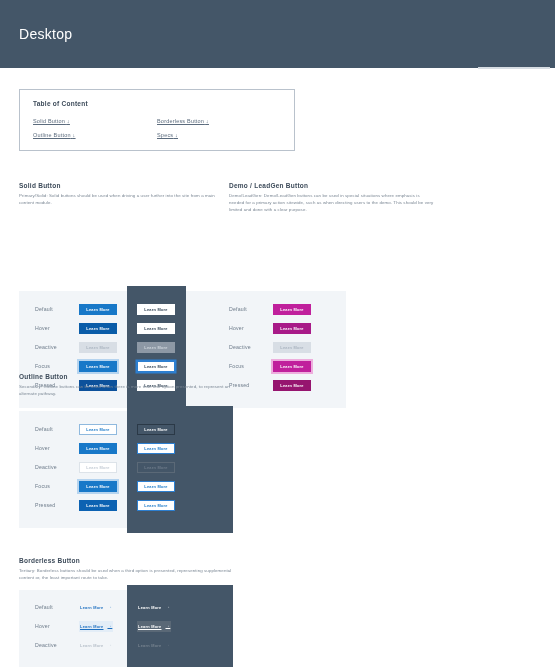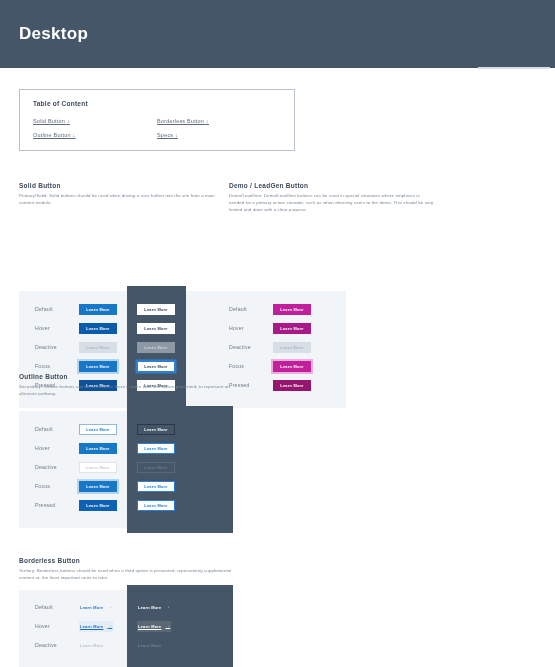--- a/index.html
+++ b/index.html
@@ -24,22 +24,22 @@
   .header {
     position: absolute;
     left: 0; top: 0;
     width: 555px; height: 68px;
     background: #445668;
     display: flex;
     align-items: center;
   }
   .header-title {
     color: #ffffff;
-    font-size: 17px;
-    font-weight: bold;
+    font-size: 14px;
+    font-weight: normal;
     letter-spacing: 0.3px;
     margin-left: 19px;
   }
   .header-underline {
     position: absolute;
     left: 478px; top: 67px;
     width: 72px; height: 2px;
     background: #d7dde3;
   }
 

